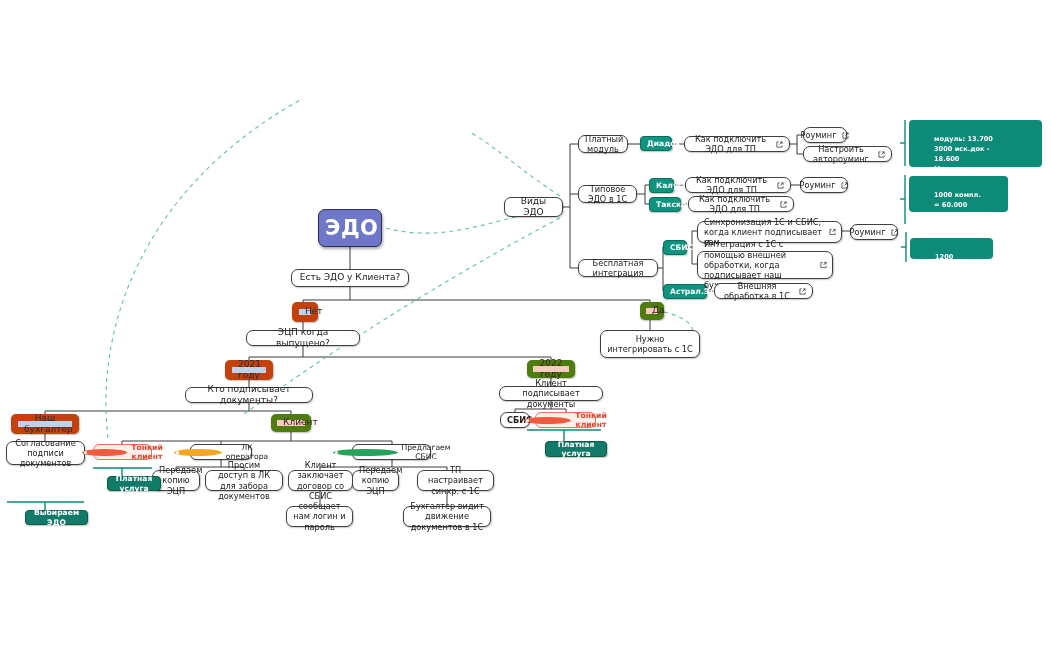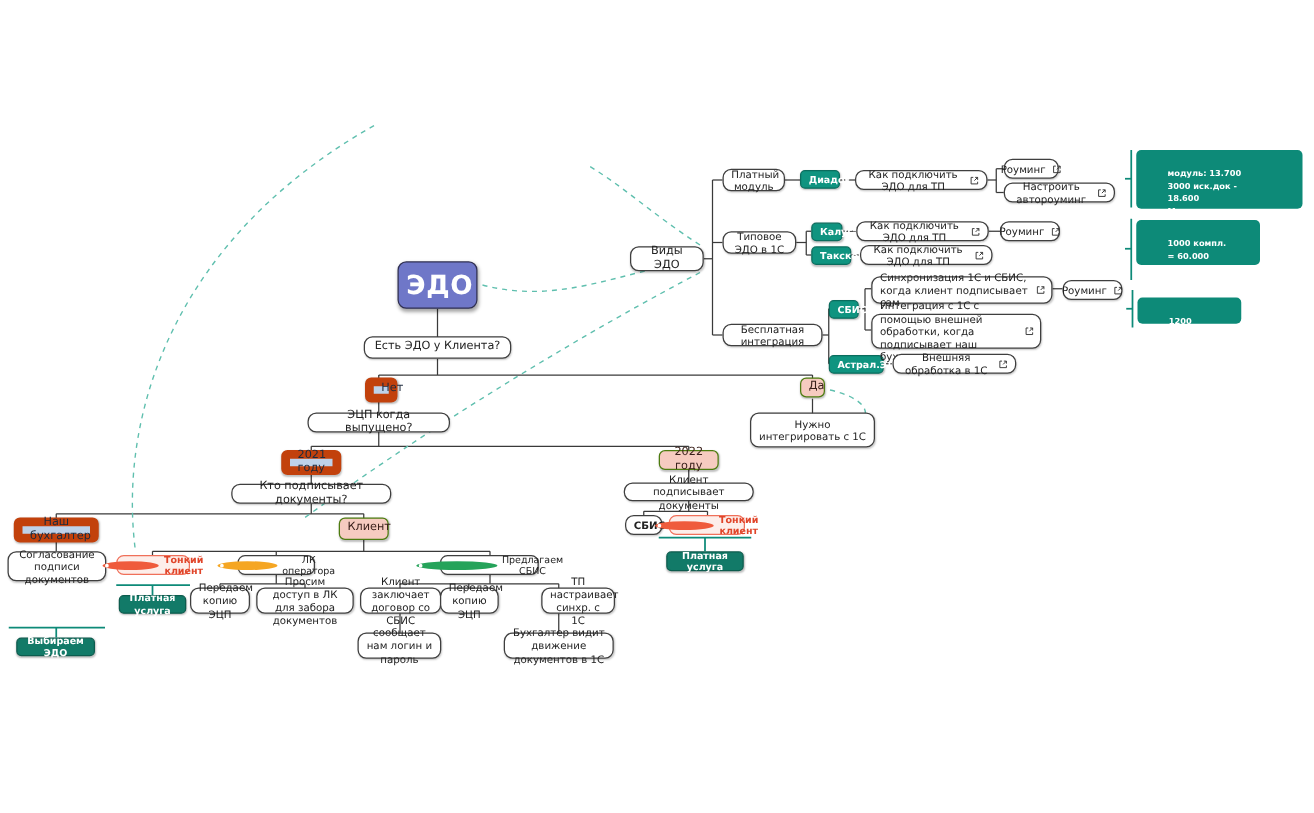--- a/index.html
+++ b/index.html
@@ -21,27 +21,27 @@
 
   
   .plain{font-size:8.2px;border-color:#3f3f3f;border-radius:7px;
          box-shadow:0.5px 1px 1.5px rgba(0,0,0,.22);}
   .plain.bigger{font-size:9px;}
 
   
   .chip-blue{background:#bed2ea;border:7px solid #c2410c;border-radius:5px;
              color:#1d2a3d;font-size:9px;box-shadow:0.5px 1px 1.5px rgba(0,0,0,.25);}
   
-  .chip-pink{background:#f6cbc0;border:1px solid #4d7c0f;border-radius:5px;
+  .chip-pink{background:#f6cbc0;border:6px solid #4d7c0f;border-radius:5px;
              color:#3a201b;font-size:9px;box-shadow:0.5px 1px 1.5px rgba(0,0,0,.25);}
   
   .badge-teal{background:#0f9480;border:1px solid #0a6d5e;border-radius:4px;color:#fff;
               font-size:7.6px;font-weight:bold;box-shadow:0.5px 1px 1.5px rgba(0,0,0,.25);}
   .badge-teal2{background:#127a68;border:1px solid #0c5c4e;border-radius:4px;color:#fff;
-              font-size:7.6px;font-weight:bold;box-shadow:0.5px 1px 1.5px rgba(0,0,0,.25);}
+              font-size:7.6px;font-weight:bold;box-shadow:0.5px 1px 1.5px rgba(0,0,0,.25);margin-left:12px;}
   
   .chip-alert{background:#fdeeea;border:1.2px solid #f0705a;border-radius:6px;
               color:#e0452a;font-size:7.6px;font-weight:bold;
               display:flex;align-items:center;gap:4px;justify-content:center;}
   .chip-mark{background:#fff;border:1px solid #3f3f3f;border-radius:6px;color:#222;
              font-size:7.6px;display:flex;align-items:center;gap:4px;justify-content:center;
              box-shadow:0.5px 1px 1.5px rgba(0,0,0,.22);}
 
   
   .note{position:absolute;box-sizing:border-box;background:#0d8a78;color:#ffffff;
@@ -409,21 +409,21 @@
   </div>
   <div class="node plain" style="left:205px;top:470px;width:78px;height:21px;">
     <span>Просим доступ в ЛК для забора документов</span>
   </div>
   <div class="node plain" style="left:288px;top:470px;width:65px;height:21px;">
     <span>Клиент заключает договор со СБИС</span>
   </div>
   <div class="node plain" style="left:352px;top:470px;width:47px;height:21px;">
     <span>Передаем копию ЭЦП</span>
   </div>
-  <div class="node plain" style="left:417px;top:470px;width:59px;height:21px;margin-left:16px;">
+  <div class="node plain" style="left:417px;top:470px;width:77px;height:21px;">
     <span>ТП настраивает синхр. с 1С</span>
   </div>
 
   <div class="node plain" style="left:286px;top:506px;width:67px;height:21px;">
     <span>сообщает нам логин и пароль</span>
   </div>
   <div class="node plain" style="left:403px;top:506px;width:88px;height:21px;">
     <span>Бухгалтер видит движение документов в 1С</span>
   </div>
 

